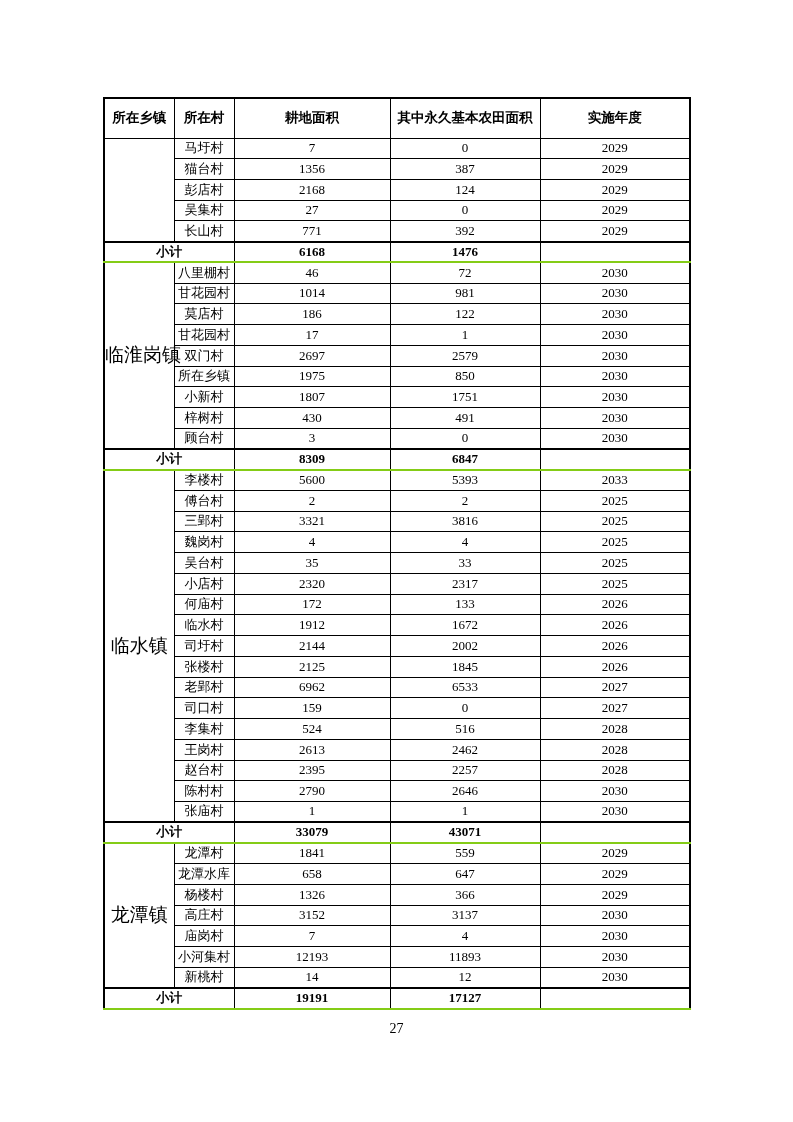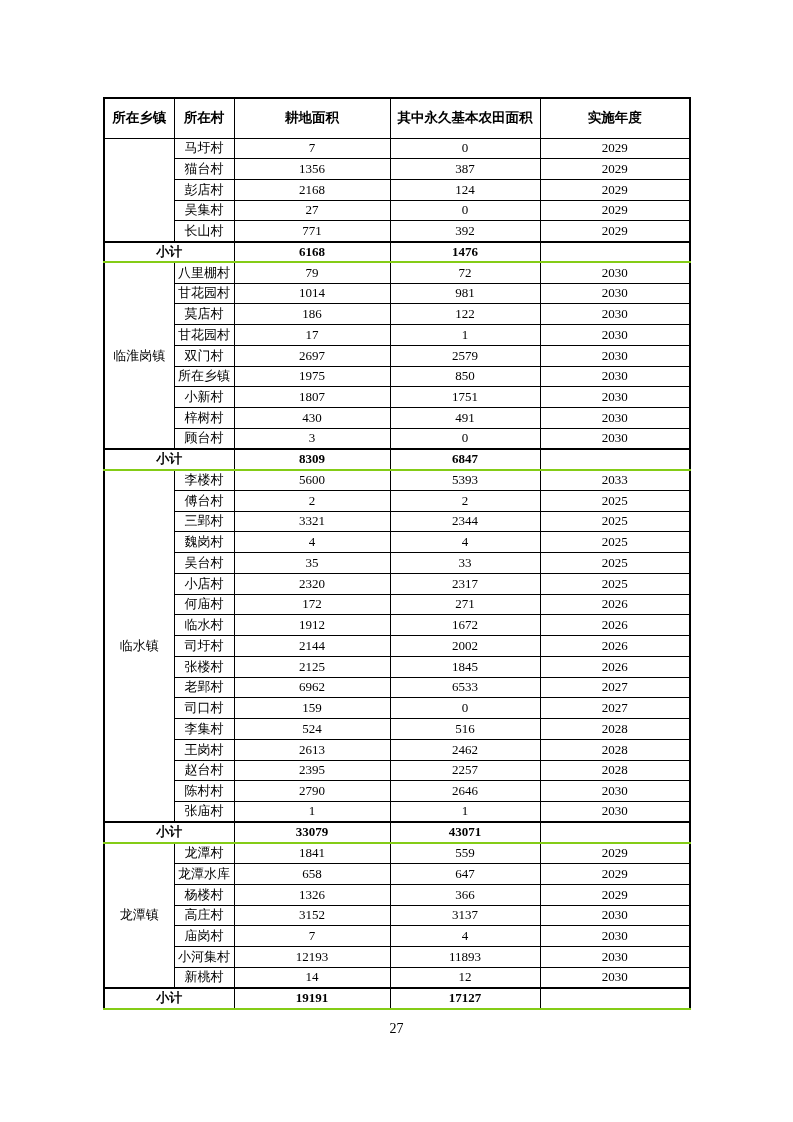--- a/index.html
+++ b/index.html
@@ -46,21 +46,21 @@
     font-weight: bold;
     font-size: 13.5px;
     border-bottom: 1.5px solid #000;
   }
   .land-table tbody tr { height: 20.74px; }
   .land-table tr.subtotal-row td {
     font-weight: bold;
     border-top: 2px solid #000;
     border-bottom: 2px solid #84cc16;
   }
-  .land-table td.township-cell { font-size: 13px; }
+  .land-table td.township-cell { font-size: 19px; }
   .page-number {
     position: absolute;
     top: 1021px;
     left: 0;
     width: 100%;
     text-align: center;
     font-size: 14px;
     color: #000;
   }
 </style>
@@ -119,21 +119,21 @@
         </tr>
         <tr class="subtotal-row">
           <td colspan="2">小计</td>
           <td>6168</td>
           <td>1476</td>
           <td></td>
         </tr>
         <tr>
           <td rowspan="9" class="township-cell">临淮岗镇</td>
           <td>八里棚村</td>
-          <td>79</td>
+          <td>46</td>
           <td>72</td>
           <td>2030</td>
         </tr>
         <tr>
           <td>甘花园村</td>
           <td>1014</td>
           <td>981</td>
           <td>2030</td>
         </tr>
         <tr>
@@ -193,21 +193,21 @@
         </tr>
         <tr>
           <td>傅台村</td>
           <td>2</td>
           <td>2</td>
           <td>2025</td>
         </tr>
         <tr>
           <td>三郢村</td>
           <td>3321</td>
-          <td>2344</td>
+          <td>3816</td>
           <td>2025</td>
         </tr>
         <tr>
           <td>魏岗村</td>
           <td>4</td>
           <td>4</td>
           <td>2025</td>
         </tr>
         <tr>
           <td>吴台村</td>
@@ -217,21 +217,21 @@
         </tr>
         <tr>
           <td>小店村</td>
           <td>2320</td>
           <td>2317</td>
           <td>2025</td>
         </tr>
         <tr>
           <td>何庙村</td>
           <td>172</td>
-          <td>271</td>
+          <td>133</td>
           <td>2026</td>
         </tr>
         <tr>
           <td>临水村</td>
           <td>1912</td>
           <td>1672</td>
           <td>2026</td>
         </tr>
         <tr>
           <td>司圩村</td>

